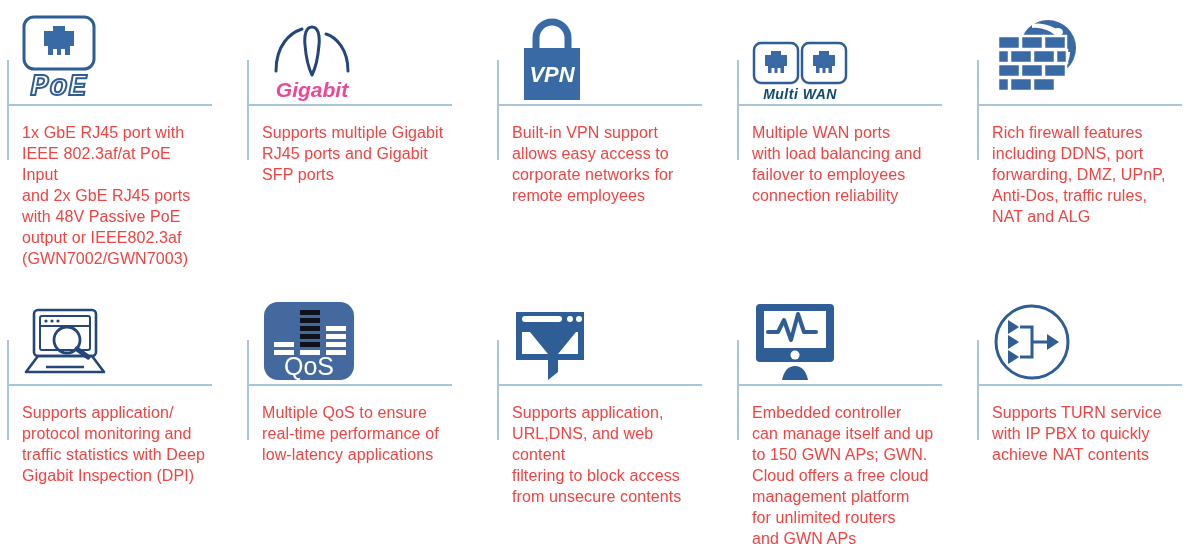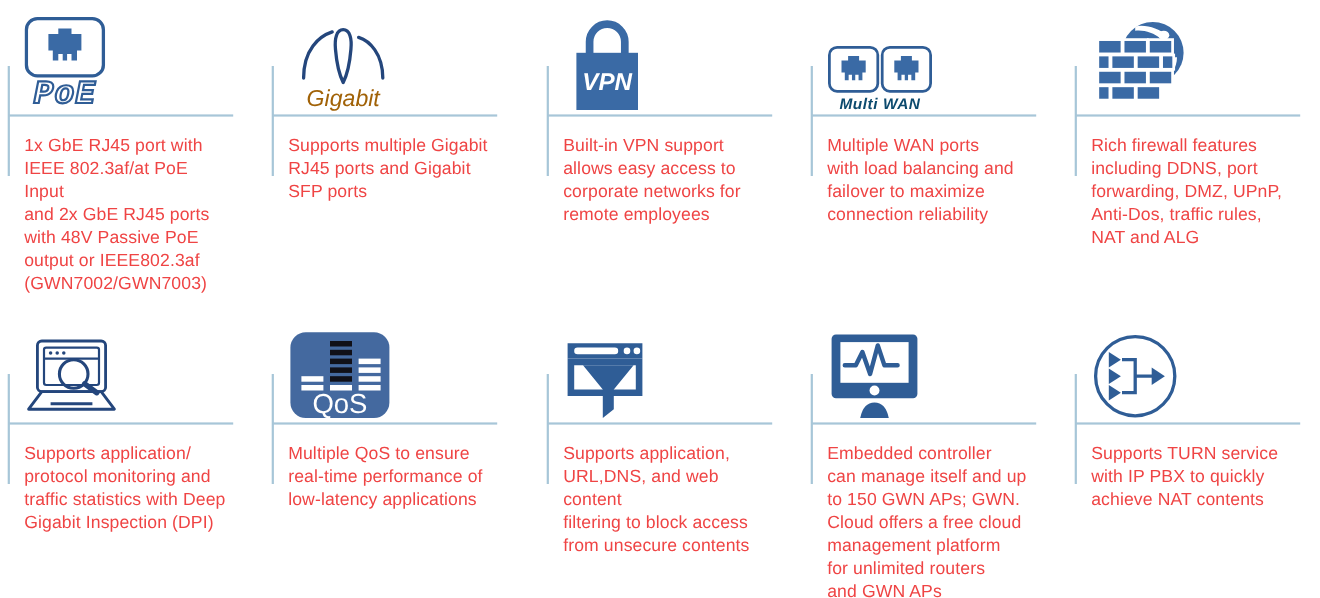--- a/index.html
+++ b/index.html
@@ -72,24 +72,24 @@
     font-size: 30px;
     line-height: 30px;
     color: #ffffff;
     -webkit-text-stroke: 2px #2f5d96;
     letter-spacing: 1px;
     margin-top: 1px;
   }
   
   .giga-text {
     font-family: "Liberation Sans", sans-serif;
-    font-weight: normal;
+    font-weight: bold;
     font-style: italic;
     font-size: 21px;
-    color: #a16207;
+    color: #ec4899;
     letter-spacing: 0px;
     margin-top: 1px;
     text-align: center;
   }
   
   .mwan-text {
     font-family: "Liberation Sans", sans-serif;
     font-weight: bold;
     font-style: italic;
     font-size: 14px;
@@ -188,21 +188,21 @@
             <path d="M13 14 h6 v-4 h10 v4 h6 v11 h-3 v7 h-3.5 v-5 h-3 v5 h-3 v-5 h-3 v5 h-3.5 v-7 h-3 z" fill="#3a6aa5"></path>
             <rect x="50" y="2" width="44" height="40" rx="7" ry="7" fill="#ffffff" stroke="#2f5d96" stroke-width="2.5"></rect>
             <path d="M61 14 h6 v-4 h10 v4 h6 v11 h-3 v7 h-3.5 v-5 h-3 v5 h-3 v-5 h-3 v5 h-3.5 v-7 h-3 z" fill="#3a6aa5"></path>
           </svg>
         </span>
         <span class="mwan-text">Multi WAN</span>
       </div>
     </div>
     <div class="desc">Multiple WAN ports
 with load balancing and
-failover to maximize
+failover to employees
 connection reliability</div>
   </div>
 
   <div class="card">
     <div class="vline"></div>
     <div class="hline"></div>
     <div class="icon-wrap">
       <span>
         <svg class="ico" width="92" height="84" viewBox="0 0 92 84">
           <g fill="#3a6aa5">

